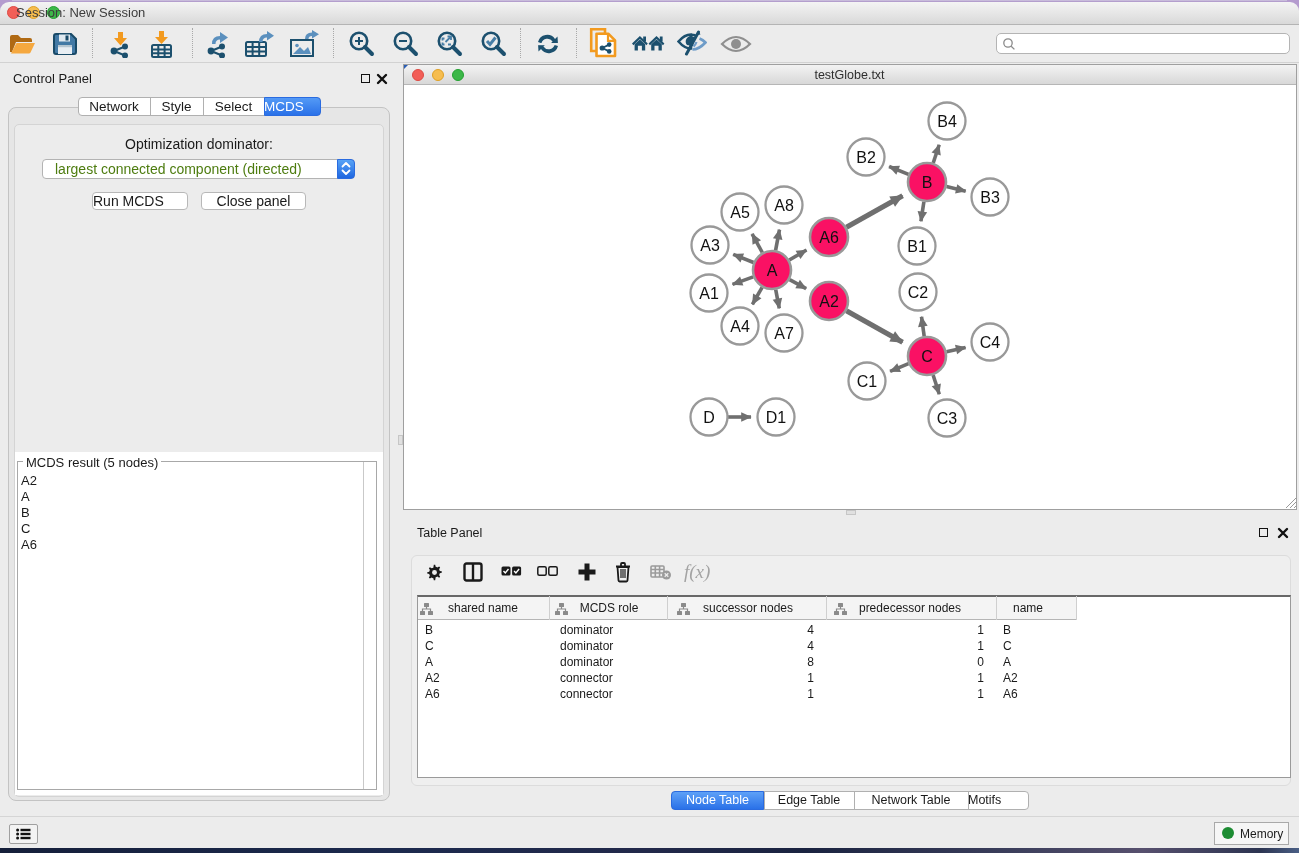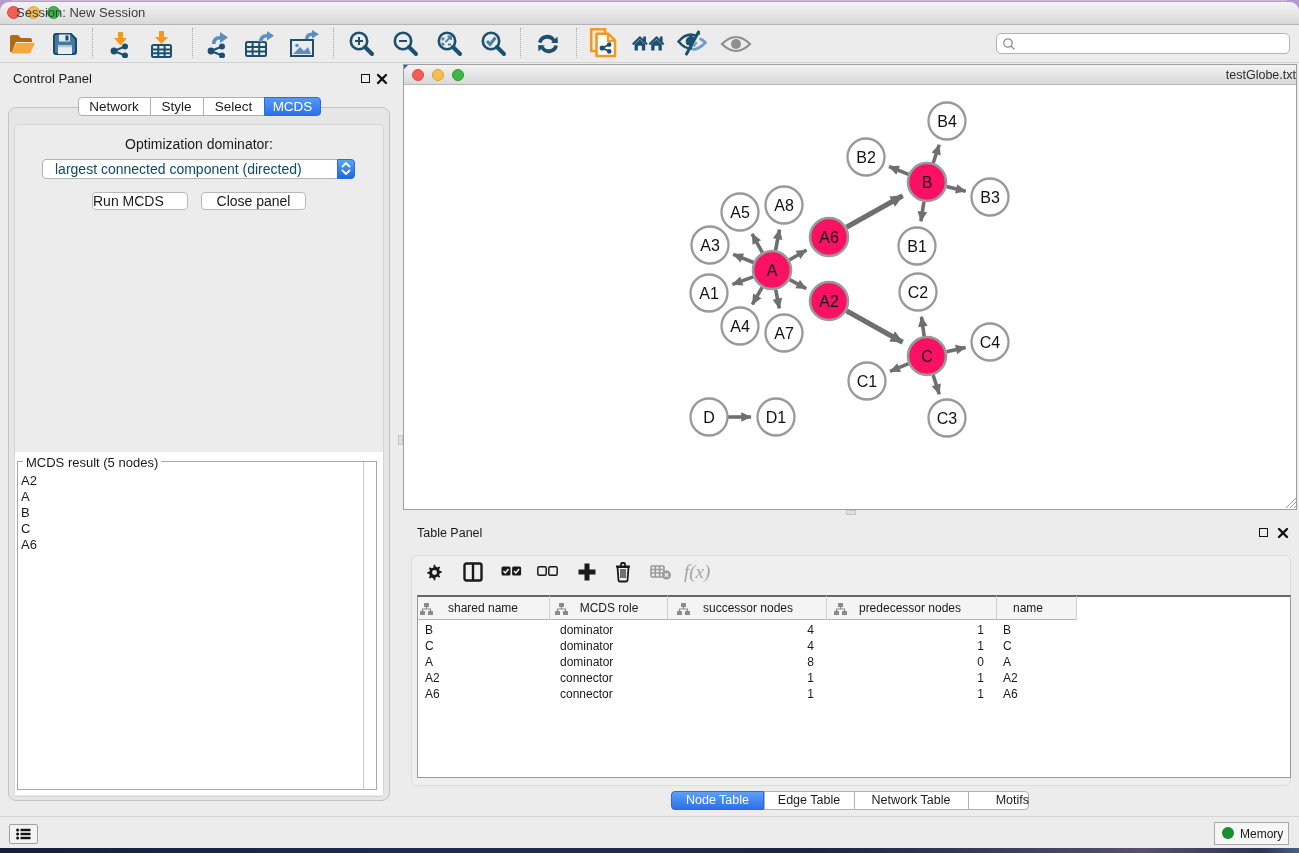--- a/index.html
+++ b/index.html
@@ -149,25 +149,25 @@
 
 <div class="abs" style="left:14px;top:124px;width:370px;height:673px;background:#ececec;border:1px solid #d4d4d4;border-radius:5px;"></div>
 
 <div class="abs" style="left:78px;top:97px;width:243px;height:19px;background:#fff;border:1px solid #b0b0b0;border-radius:4px;"></div>
 <div class="abs" style="left:150px;top:97px;width:1px;height:19px;background:#b0b0b0;"></div>
 <div class="abs" style="left:203px;top:97px;width:1px;height:19px;background:#b0b0b0;"></div>
 <div class="abs" style="left:264px;top:97px;width:57px;height:19px;background:linear-gradient(#549af6,#2a71e8);border:1px solid #2a6be0;border-radius:0 4px 4px 0;"></div>
 <div class="abs" style="left:78px;top:99px;width:72px;text-align:center;font-size:13.5px;color:#1a1a1a;">Network</div>
 <div class="abs" style="left:150px;top:99px;width:53px;text-align:center;font-size:13.5px;color:#1a1a1a;">Style</div>
 <div class="abs" style="left:203px;top:99px;width:61px;text-align:center;font-size:13.5px;color:#1a1a1a;border-radius:6px;">Select</div>
-<div class="abs" style="left:264px;top:99px;width:57px;text-align:center;font-size:13.5px;color:#fff;">MCDS</div>
+<div class="abs" style="left:264px;top:99px;width:57px;font-size:13.5px;color:#fff;">MCDS</div>
 
 <div class="abs" style="left:14px;top:136px;width:370px;text-align:center;font-size:14px;color:#1a1a1a;">Optimization dominator:</div>
 <div class="abs" style="left:42px;top:159px;width:313px;height:20px;background:#fff;border:1px solid #b3b3b3;border-radius:4px;"></div>
-<div class="abs" style="left:55px;top:161px;font-size:14px;color:#0c4a6e;">largest connected component (directed)</div>
+<div class="abs" style="left:55px;top:161px;font-size:14px;color:#4d7c0f;">largest connected component (directed)</div>
 <div class="abs" style="left:337px;top:159px;width:18px;height:20px;background:linear-gradient(#57a3f6,#1f67e0);border:1px solid #2a6be0;border-radius:0 4px 4px 0;"></div>
 <svg class="abs" style="left:340px;top:161px;" width="12" height="15" viewBox="0 0 12 15">
     <path d="M2.5 5.5 L6 2 L9.5 5.5" fill="none" stroke="#fff" stroke-width="1.8" stroke-linecap="round" stroke-linejoin="round"></path>
     <path d="M2.5 9.5 L6 13 L9.5 9.5" fill="none" stroke="#fff" stroke-width="1.8" stroke-linecap="round" stroke-linejoin="round"></path>
   </svg>
 
 <div class="abs" style="left:92px;top:192px;width:96px;height:18px;background:#fff;border:1px solid #b8b8b8;border-radius:4px;text-align:left;font-size:14px;color:#1a1a1a;line-height:17px;">Run MCDS</div>
 <div class="abs" style="left:201px;top:192px;width:105px;height:18px;background:#fff;border:1px solid #b8b8b8;border-radius:4px;text-align:center;font-size:14px;color:#1a1a1a;line-height:17px;">Close panel</div>
 
 <div class="abs" style="left:15px;top:452px;width:368px;height:343px;background:#fff;"></div>
@@ -177,21 +177,21 @@
 <div class="abs" style="left:21px;top:473px;font-size:13px;color:#1a1a1a;line-height:16px;">A2<br>A<br>B<br>C<br>A6</div>
 
 <div class="abs" style="left:403px;top:64px;width:894px;height:446px;background:#fff;border:1px solid #9f9f9f;"></div>
 <div class="abs" style="left:404px;top:65px;width:892px;height:20px;background:linear-gradient(#f3f3f3,#d8d8d8);border-bottom:1px solid #b6b6b6;"></div>
 <svg class="abs" style="left:404px;top:65px;" width="4" height="4" viewBox="0 0 4 4">
     <path d="M0 0 L4 0 L0 4 Z" fill="#2b5fb5"></path>
   </svg>
 <div class="abs" style="left:412px;top:69px;width:12px;height:12px;border-radius:50%;background:#f25e57;border:0.5px solid #dd4a43;"></div>
 <div class="abs" style="left:432px;top:69px;width:12px;height:12px;border-radius:50%;background:#f6bd4f;border:0.5px solid #dfa024;"></div>
 <div class="abs" style="left:452px;top:69px;width:12px;height:12px;border-radius:50%;background:#3cb748;border:0.5px solid #24a131;"></div>
-<div class="abs" style="left:403px;top:68px;width:893px;text-align:right;font-size:12.5px;color:#2e2e2e;">testGlobe.txt</div>
+<div class="abs" style="left:403px;top:68px;width:893px;text-align:center;font-size:12.5px;color:#2e2e2e;">testGlobe.txt</div>
 
 <svg id="graph" class="abs" style="left:403px;top:87px;" width="893" height="422" viewBox="0 0 893 422">
 <defs>
       <marker id="ah" viewBox="0 0 10 10" refX="9" refY="5" markerWidth="3.2" markerHeight="3.2" orient="auto-start-reverse">
         <path d="M0.5 0.8 L9.6 5 L0.5 9.2 z" fill="#6f6f6f"></path>
       </marker>
       <marker id="ah2" viewBox="0 0 10 10" refX="9" refY="5" markerWidth="2.7" markerHeight="2.7" orient="auto-start-reverse">
         <path d="M0.5 0.8 L9.6 5 L0.5 9.2 z" fill="#6f6f6f"></path>
       </marker>
     </defs>
@@ -387,21 +387,21 @@
 <div class="abs" style="left:1003px;top:687px;font-size:12px;color:#1a1a1a;">A6</div>
 
 <div class="abs" style="left:671px;top:791px;width:358px;height:19px;background:#fff;border:1px solid #b0b0b0;border-radius:4px;"></div>
 <div class="abs" style="left:671px;top:791px;width:93px;height:19px;background:linear-gradient(#5ea1f7,#2a71e8);border:1px solid #2a6be0;border-radius:4px 0 0 4px;"></div>
 <div class="abs" style="left:764px;top:791px;width:1px;height:19px;background:#b0b0b0;"></div>
 <div class="abs" style="left:854px;top:791px;width:1px;height:19px;background:#b0b0b0;"></div>
 <div class="abs" style="left:968px;top:791px;width:1px;height:19px;background:#b0b0b0;"></div>
 <div class="abs" style="left:671px;top:793px;width:93px;text-align:center;font-size:12.5px;color:#fff;">Node Table</div>
 <div class="abs" style="left:764px;top:793px;width:90px;text-align:center;font-size:12.5px;color:#1a1a1a;">Edge Table</div>
 <div class="abs" style="left:854px;top:793px;width:114px;text-align:center;font-size:12.5px;color:#1a1a1a;">Network Table</div>
-<div class="abs" style="left:968px;top:793px;width:61px;text-align:right;font-size:12.5px;color:#1a1a1a;">Motifs</div>
+<div class="abs" style="left:968px;top:793px;width:61px;text-align:left;font-size:12.5px;color:#1a1a1a;">Motifs</div>
 
 <div class="abs" style="left:0;top:816px;width:1299px;height:33px;background:#ececec;border-top:1px solid #d5d5d5;"></div>
 <div class="abs" style="left:9px;top:824px;width:29px;height:20px;background:#f3f3f3;border:1px solid #a0a0a0;border-radius:2px;"></div>
 <svg class="abs" style="left:16px;top:828px;" width="15" height="12" viewBox="0 0 15 12">
     <circle cx="1.6" cy="2" r="1.5" fill="#111"></circle>
     <circle cx="1.6" cy="6" r="1.5" fill="#111"></circle>
     <circle cx="1.6" cy="10" r="1.5" fill="#111"></circle>
     <rect x="4.5" y="0.8" width="10" height="2.4" fill="#111"></rect>
     <rect x="4.5" y="4.8" width="10" height="2.4" fill="#111"></rect>
     <rect x="4.5" y="8.8" width="10" height="2.4" fill="#111"></rect>

